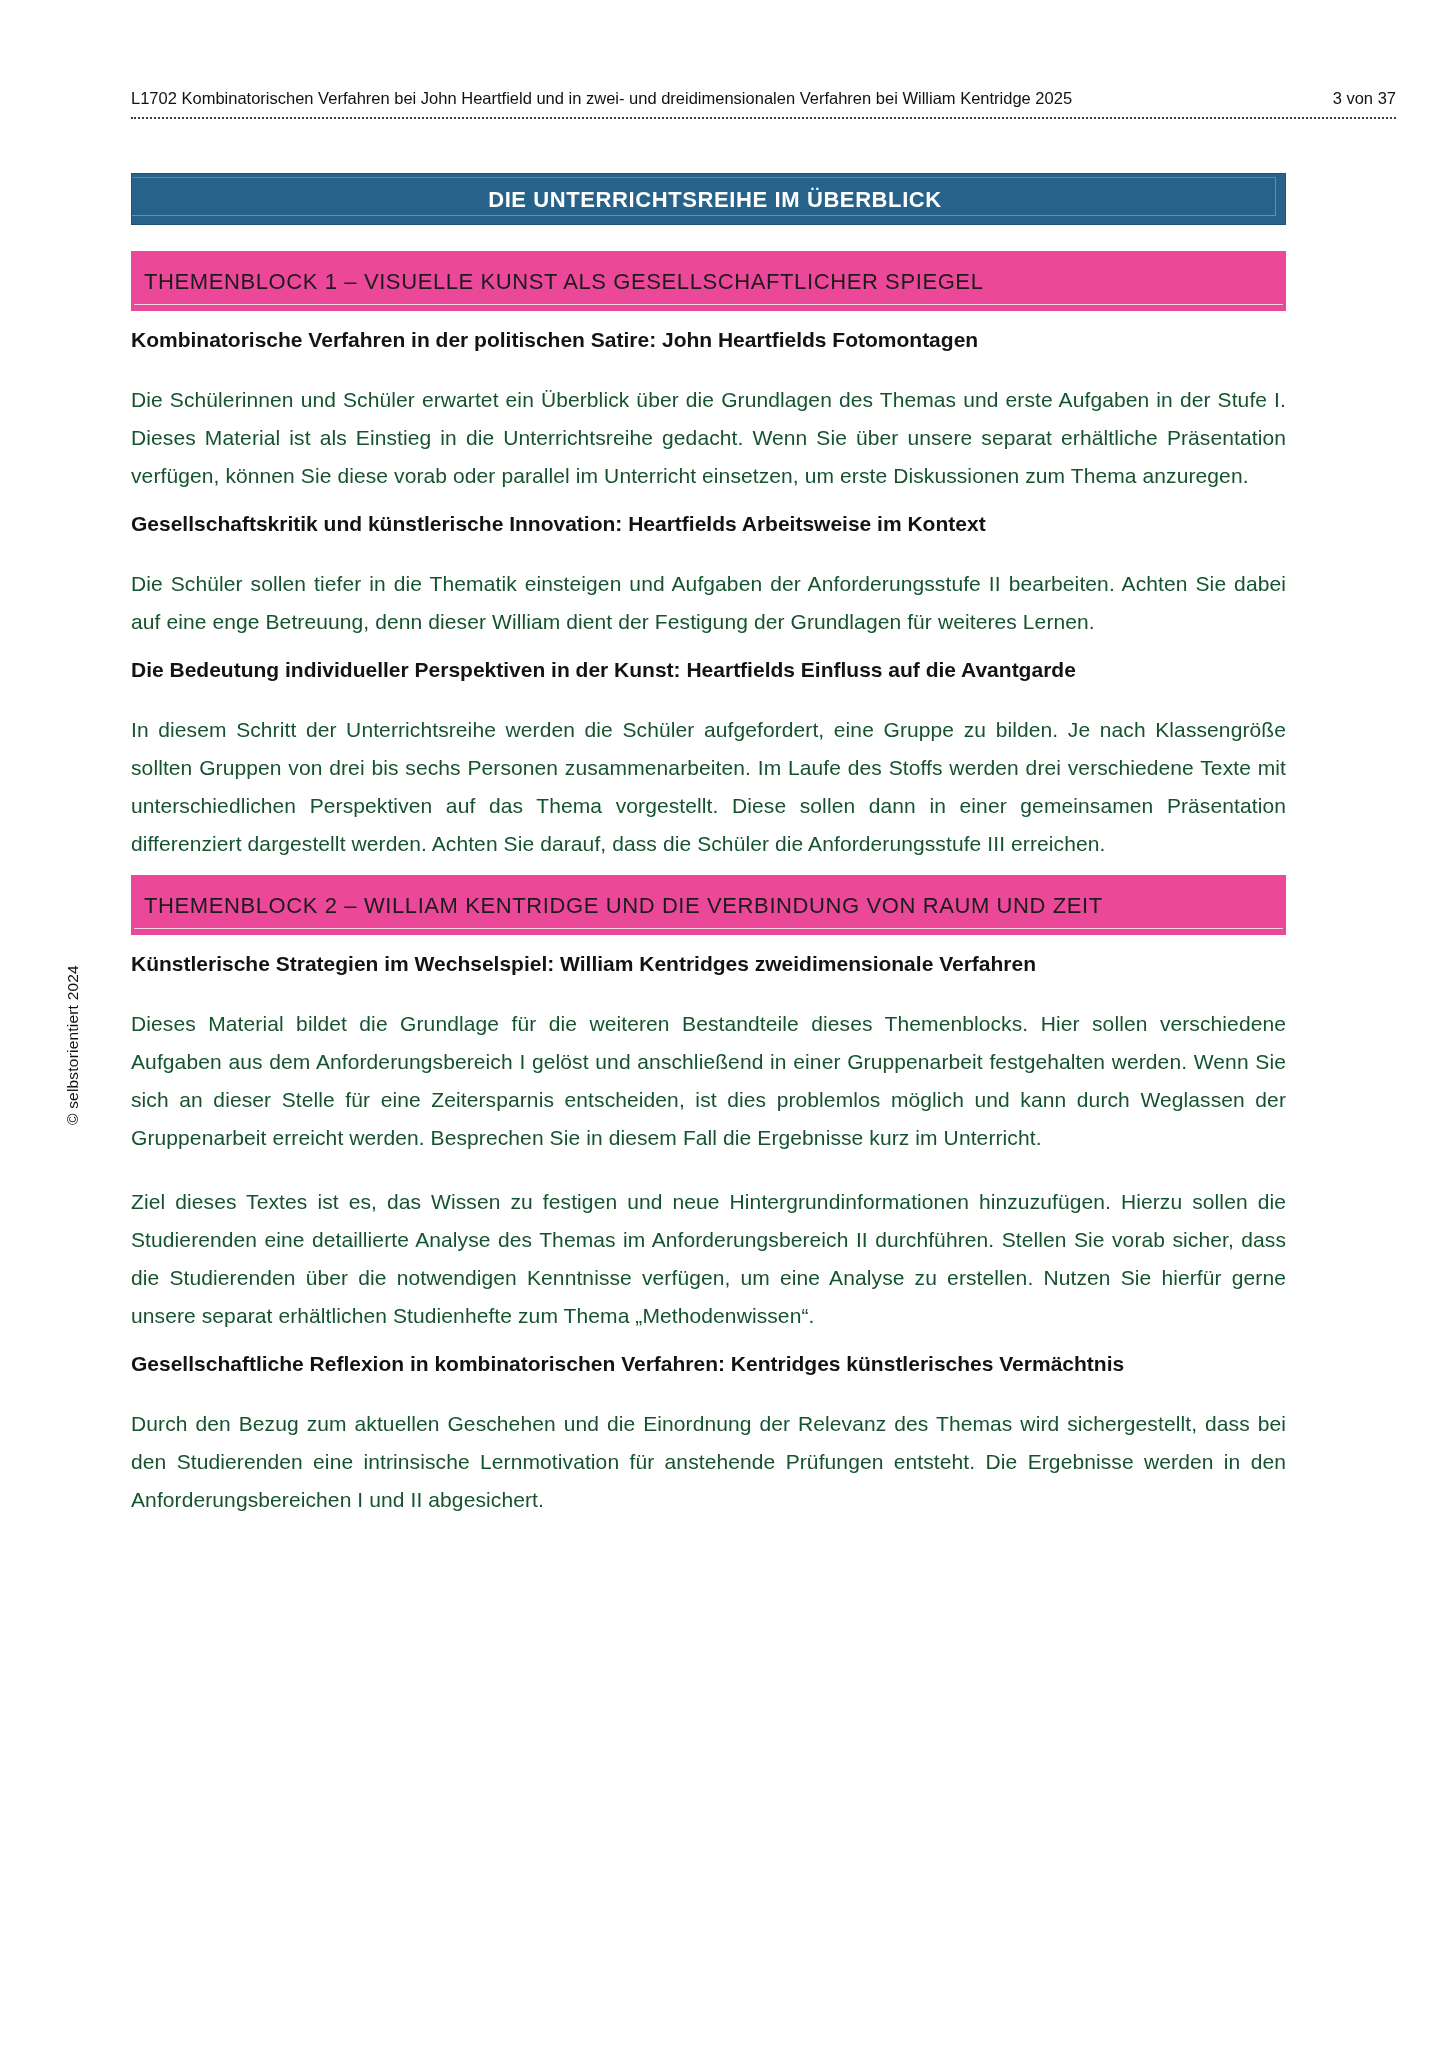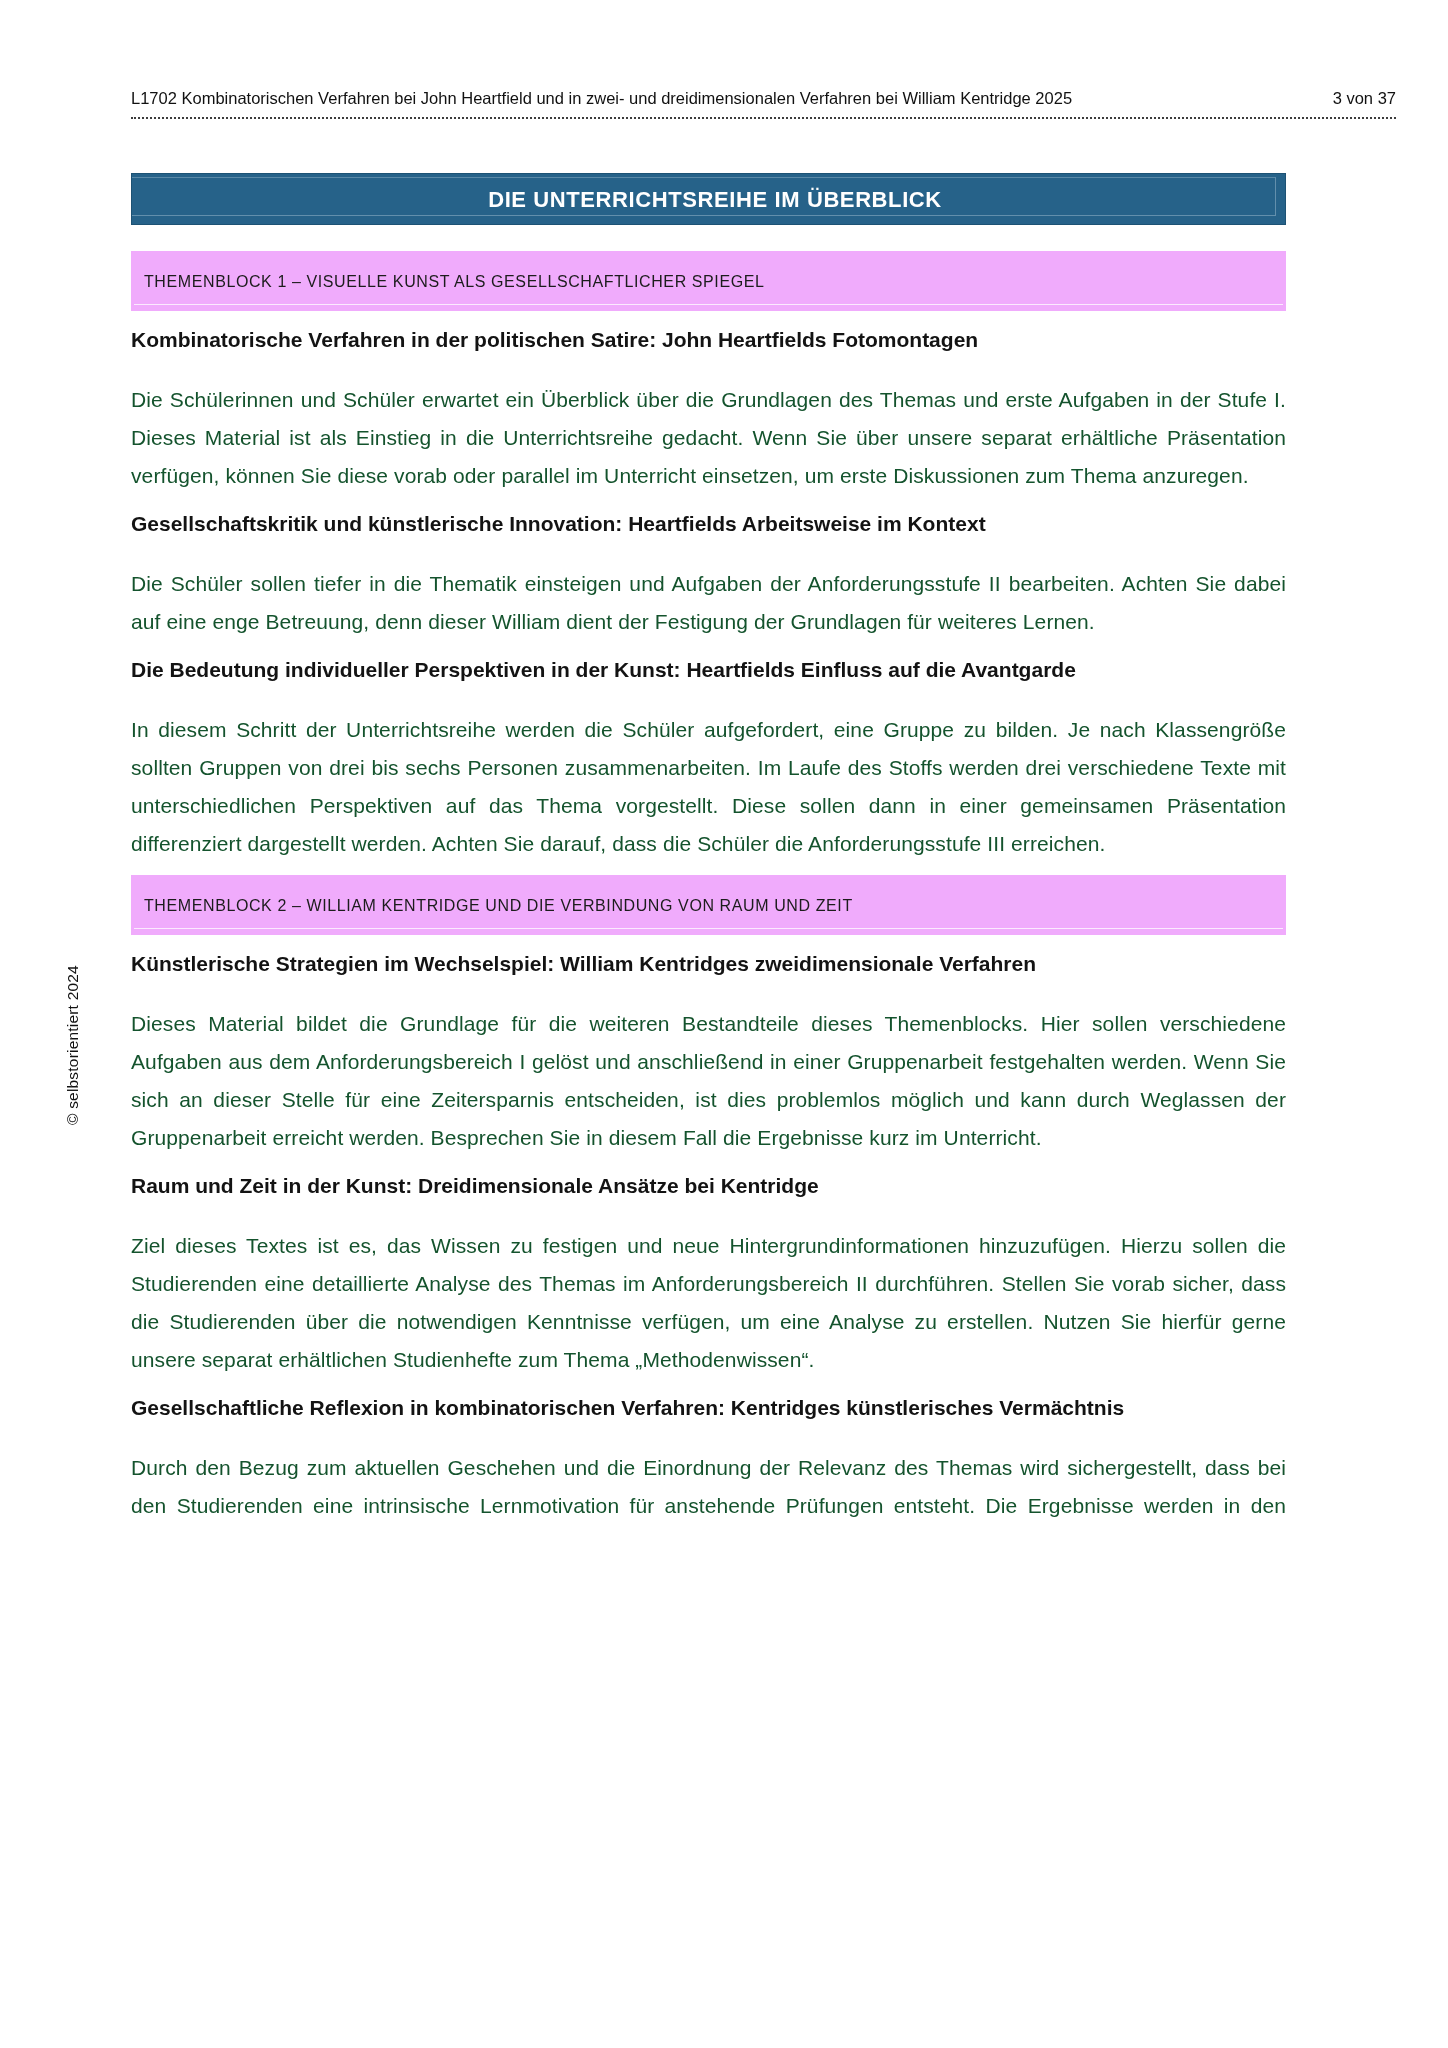--- a/index.html
+++ b/index.html
@@ -48,23 +48,23 @@
     position: absolute;
     left: 0; right: 9px; top: 3px; bottom: 8px;
     border-right: 1px solid rgba(210,228,238,0.35);
     border-top: 1px solid rgba(210,228,238,0.30);
     border-bottom: 1px solid rgba(210,228,238,0.35);
     pointer-events: none;
   }
   .banner-light {
     position: relative;
     margin-top: 12px;
-    background: #f0abfc;
+    background: #ec4899;
     color: #1c1c1c;
-    font-size: 16px;
+    font-size: 22px;
     letter-spacing: 0.6px;
     line-height: 33px;
     padding: 14px 18px 13px 13px;
   }
   .banner-light::after {
     content: "";
     position: absolute;
     left: 3px; right: 3px; bottom: 6px;
     border-top: 1px solid rgba(255,255,255,0.75);
     pointer-events: none;
@@ -125,21 +125,20 @@
       <h3 class="sec-heading">Die Bedeutung individueller Perspektiven in der Kunst: Heartfields Einfluss auf die Avantgarde</h3>
       <p class="sec-body">In diesem Schritt der Unterrichtsreihe werden die Schüler aufgefordert, eine Gruppe zu bilden. Je nach Klassengröße sollten Gruppen von drei bis sechs Personen zusammenarbeiten. Im Laufe des Stoffs werden drei verschiedene Texte mit unterschiedlichen Perspektiven auf das Thema vorgestellt. Diese sollen dann in einer gemeinsamen Präsentation differenziert dargestellt werden. Achten Sie darauf, dass die Schüler die Anforderungsstufe III erreichen.</p>
     </section>
 
     <section class="block block-2">
       <div class="banner-light">THEMENBLOCK 2 – WILLIAM KENTRIDGE UND DIE VERBINDUNG VON RAUM UND ZEIT</div>
 
       <h3 class="sec-heading">Künstlerische Strategien im Wechselspiel: William Kentridges zweidimensionale Verfahren</h3>
       <p class="sec-body">Dieses Material bildet die Grundlage für die weiteren Bestandteile dieses Themenblocks. Hier sollen verschiedene Aufgaben aus dem Anforderungsbereich I gelöst und anschließend in einer Gruppenarbeit festgehalten werden. Wenn Sie sich an dieser Stelle für eine Zeitersparnis entscheiden, ist dies problemlos möglich und kann durch Weglassen der Gruppenarbeit erreicht werden. Besprechen Sie in diesem Fall die Ergebnisse kurz im Unterricht.</p>
 
-      <h3 class="sec-heading">Raum und Zeit in der Kunst: Dreidimensionale Ansätze bei Kentridge</h3>
       <p class="sec-body">Ziel dieses Textes ist es, das Wissen zu festigen und neue Hintergrundinformationen hinzuzufügen. Hierzu sollen die Studierenden eine detaillierte Analyse des Themas im Anforderungsbereich II durchführen. Stellen Sie vorab sicher, dass die Studierenden über die notwendigen Kenntnisse verfügen, um eine Analyse zu erstellen. Nutzen Sie hierfür gerne unsere separat erhältlichen Studienhefte zum Thema „Methodenwissen“.</p>
 
       <h3 class="sec-heading">Gesellschaftliche Reflexion in kombinatorischen Verfahren: Kentridges künstlerisches Vermächtnis</h3>
       <p class="sec-body">Durch den Bezug zum aktuellen Geschehen und die Einordnung der Relevanz des Themas wird sichergestellt, dass bei den Studierenden eine intrinsische Lernmotivation für anstehende Prüfungen entsteht. Die Ergebnisse werden in den Anforderungsbereichen I und II abgesichert.</p>
     </section>
 
   </div>
 
   <div class="copyright">© selbstorientiert 2024</div>
 

